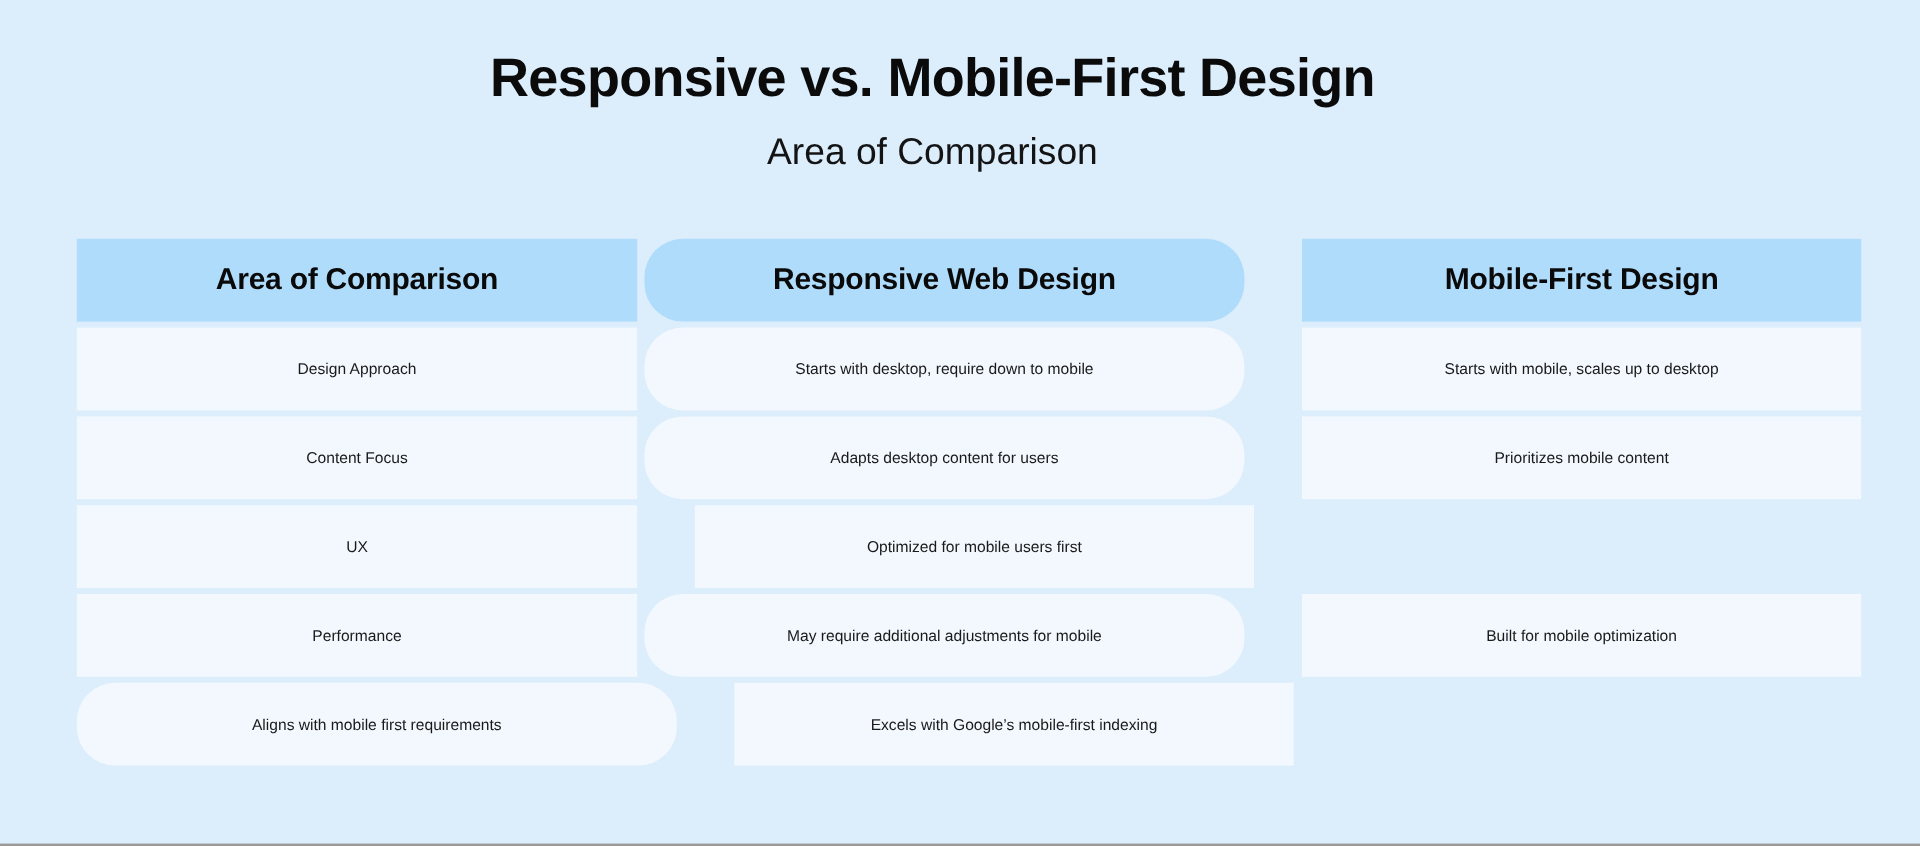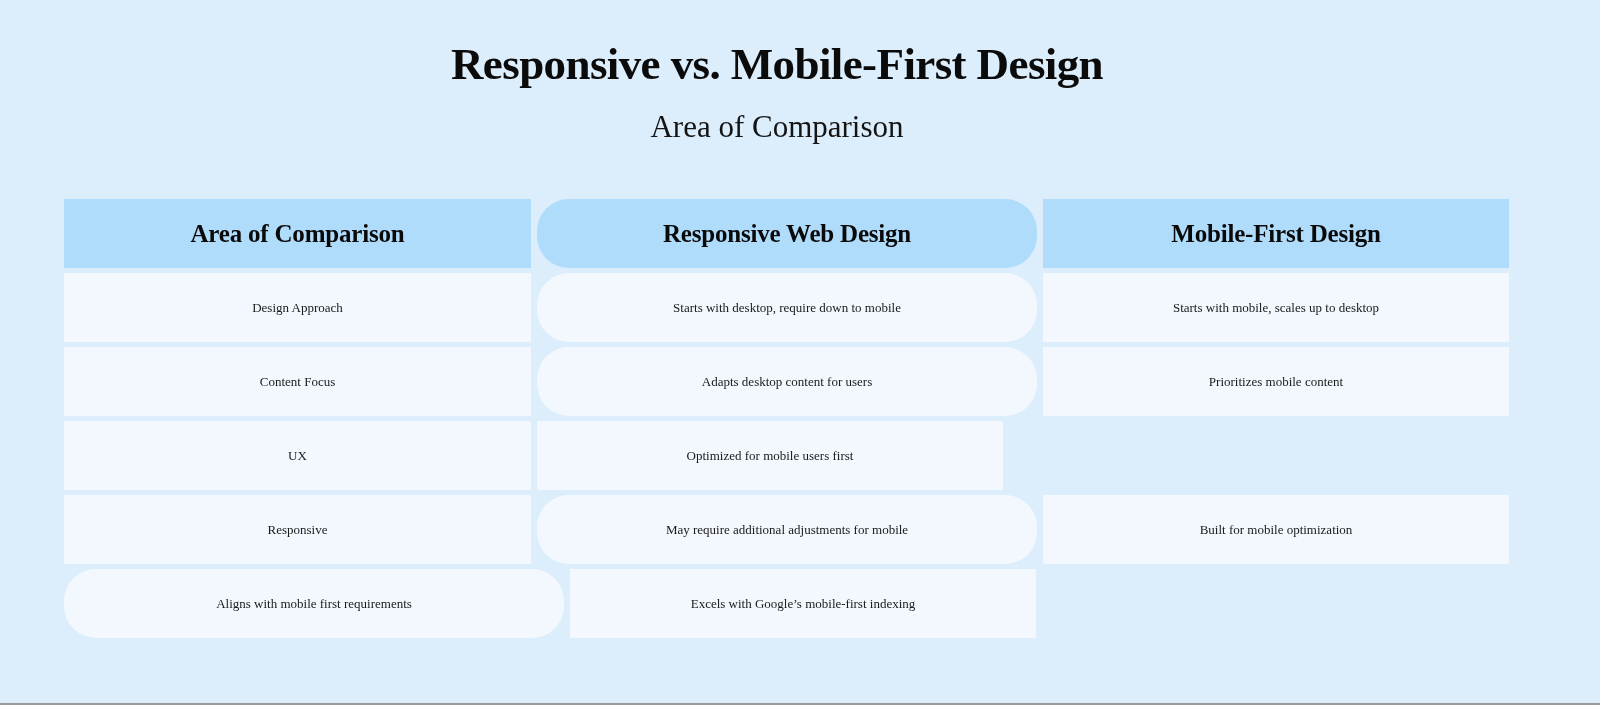--- a/index.html
+++ b/index.html
@@ -14,21 +14,20 @@
     overflow: hidden;
     position: relative;
     box-sizing: border-box;
     border-bottom: 2px solid #9a9a9a;
   }
   .page {
     width: 1554px;
     height: 703px;
     position: relative;
     box-sizing: border-box;
-    font-family: Liberation Serif, serif;
   }
   .title {
     text-align: center;
     font-size: 45px;
     font-weight: bold;
     color: #0b0b0b;
     letter-spacing: -0.6px;
     margin: 0;
     padding-top: 40px;
     line-height: 1.1;
@@ -58,21 +57,21 @@
   .cell {
     box-sizing: border-box;
     display: flex;
     align-items: center;
     justify-content: center;
     text-align: center;
     padding: 0 14px;
   }
   .col-0 { width: 467px; flex: none; }
   .col-1 { width: 500px; flex: none; border-radius: 32px; }
-  .col-2 { width: 466px; flex: none; }
+  .col-2 { width: 466px; flex: none; margin-left: 42px; }
   .header-row .cell {
     background: #b0dcfc;
     height: 69px;
     font-size: 25px;
     font-weight: bold;
     color: #0a0a0a;
     letter-spacing: -0.2px;
   }
   .body-row .cell {
     background: #f2f8fe;
@@ -109,21 +108,21 @@
       <div class="cell col-1">Adapts desktop content for users</div>
       <div class="cell col-2">Prioritizes mobile content</div>
     </div>
 
     <div class="row body-row">
       <div class="cell col-0">UX</div>
       <div class="cell col-2">Optimized for mobile users first</div>
     </div>
 
     <div class="row body-row">
-      <div class="cell col-0">Responsive</div>
+      <div class="cell col-0">Performance</div>
       <div class="cell col-1">May require additional adjustments for mobile</div>
       <div class="cell col-2">Built for mobile optimization</div>
     </div>
 
     <div class="row body-row">
       <div class="cell col-1">Aligns with mobile first requirements</div>
       <div class="cell col-2">Excels with Google’s mobile-first indexing</div>
     </div>
 
   </div>

